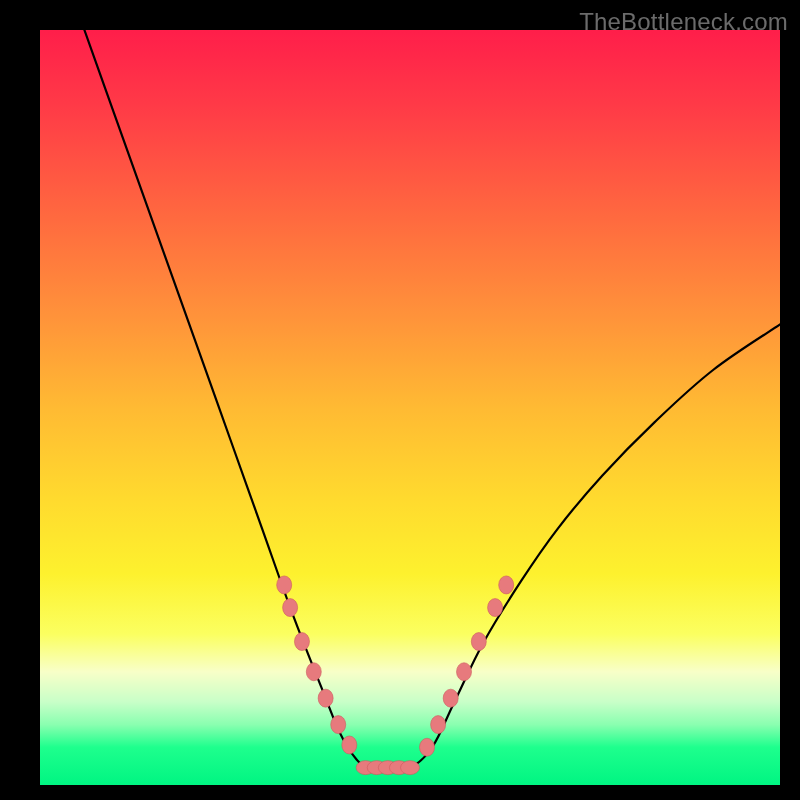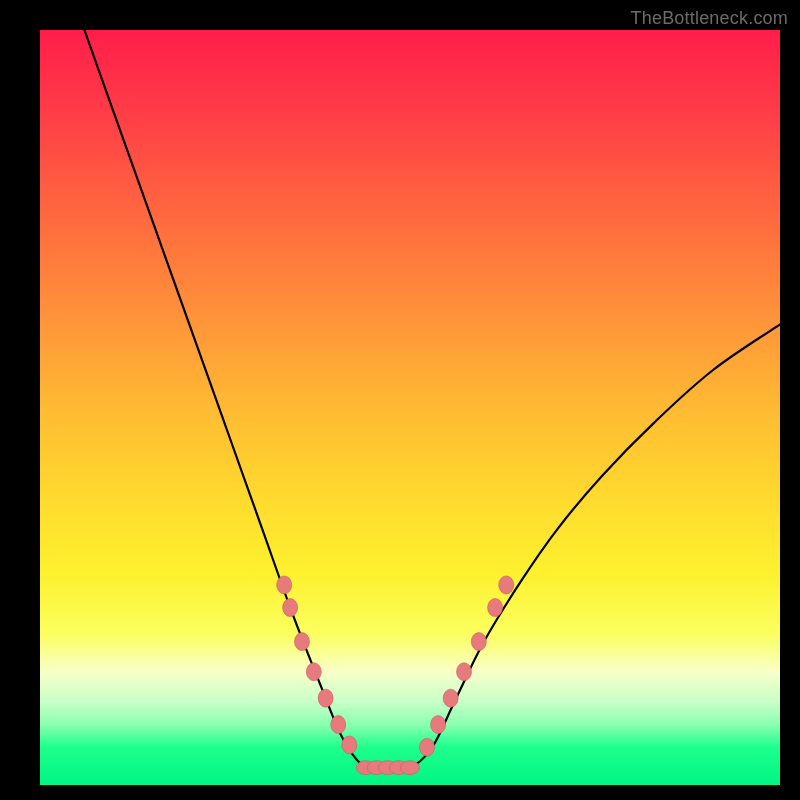--- a/index.html
+++ b/index.html
@@ -40,21 +40,21 @@
       #8affb0 92%,
       #1eff8d 95%,
       #00f582 100%
     );
   }
   .watermark {
     position: absolute;
     top: 8px;
     right: 12px;
     color: #6b6b6b;
-    font-size: 18px;
+    font-size: 24px;
     font-weight: 500;
     letter-spacing: 0.2px;
     user-select: none;
   }
   svg.curve {
     position: absolute;
     left: 0;
     top: 0;
     width: 740px;
     height: 755px;

